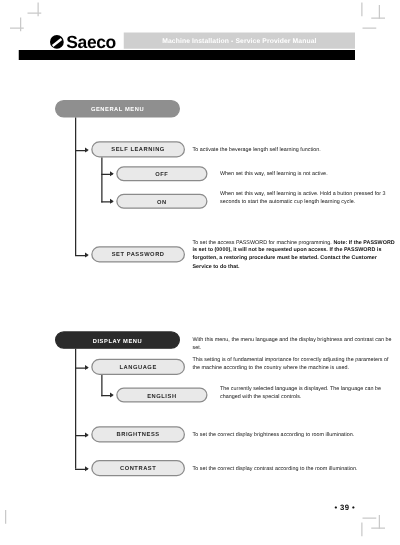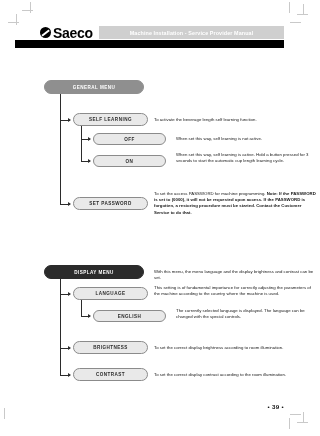--- a/index.html
+++ b/index.html
@@ -30,21 +30,21 @@
     left: 0;
     top: 26px;
     width: 320px;
     height: 24px;
   }
   .logo {
     position: absolute;
     left: 40px;
     top: 1px;
     display: flex;
-    align-items: flex-start;
+    align-items: flex-end;
     gap: 2px;
   }
   .logo-mark {
     width: 11px;
     height: 11px;
     border-radius: 50%;
     background: #000;
     position: relative;
     display: inline-block;
   }

